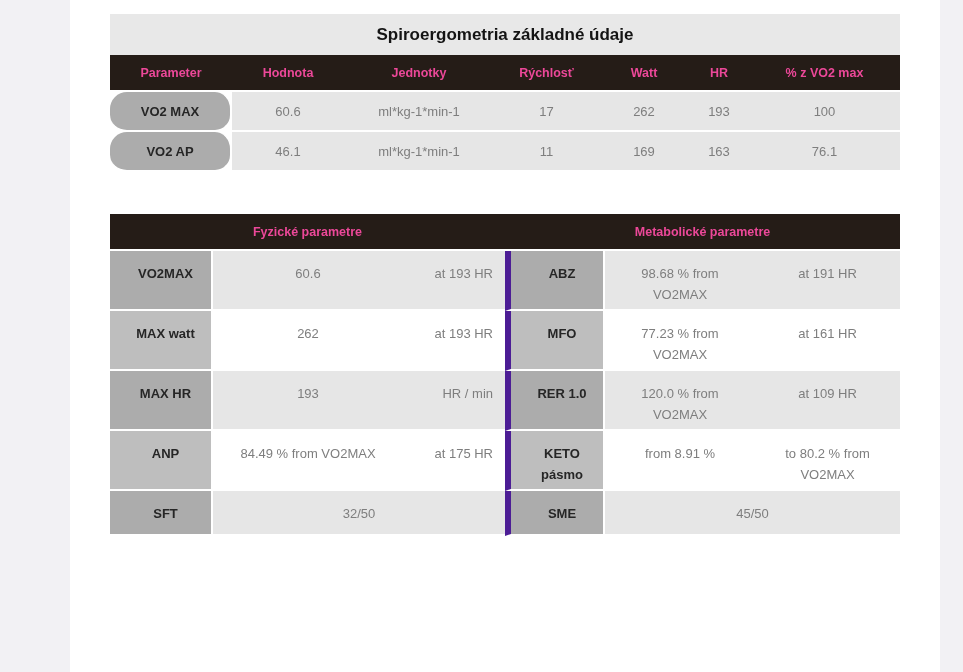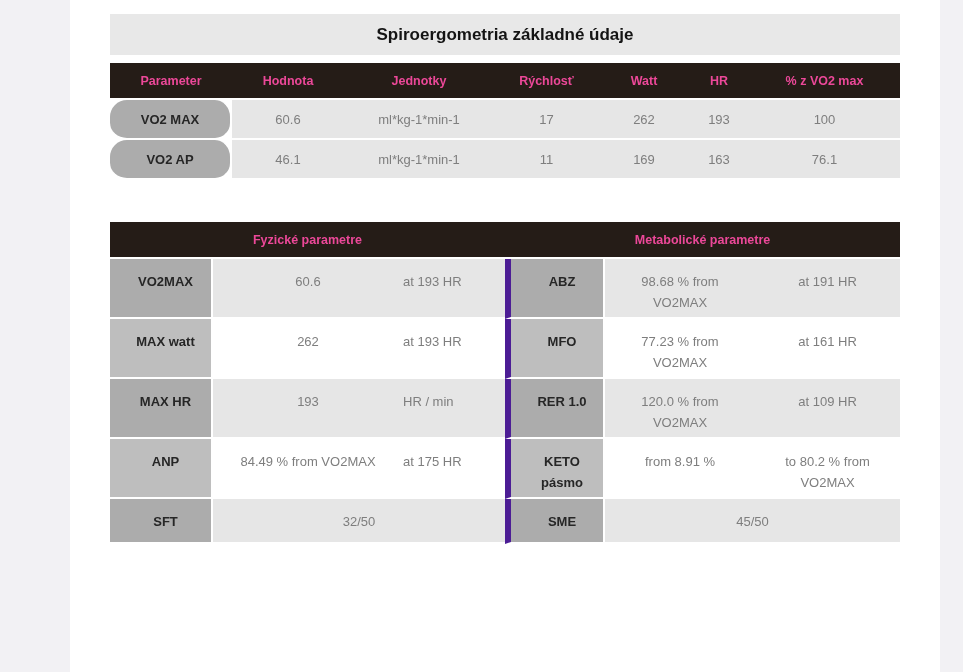--- a/index.html
+++ b/index.html
@@ -22,21 +22,21 @@
   .section { width: 790px; }
   .section + .section { margin-top: 42px; }
   .section-title {
     height: 41px;
     line-height: 41px;
     background: #e8e8e8;
     color: #141414;
     font-size: 17px;
     font-weight: bold;
     text-align: center;
-    margin-bottom: 8px;
+    margin-bottom: 0;
   }
   table {
     border-collapse: separate;
     border-spacing: 0;
     table-layout: fixed;
     width: 790px;
     font-size: 13px;
   }
   th, td { border-bottom: 2px solid #ffffff; }
   thead th {
@@ -73,21 +73,21 @@
   .t2 td.lbl {
     font-weight: bold;
     color: #262626;
     text-align: center;
     border-right: 2px solid #ffffff;
     padding-left: 16px;
     padding-right: 6px;
   }
   .t2 td.lbl.met { border-left: 6px solid #4c1d95; }
   .t2 td.val  { text-align: center; padding-left: 10px; padding-right: 10px; }
-  .t2 td.note-r { text-align: left;  padding-right: 12px; }
+  .t2 td.note-r { text-align: right;  padding-right: 12px; }
   .t2 td.note-c { text-align: center; padding-left: 8px; padding-right: 8px; }
   
   .row-gray  td { background: #e6e6e6; }
   .row-white td { background: #ffffff; }
   .row-gray  td.lbl { background: #acacac; }
   .row-white td.lbl { background: #bebebe; }
 </style>
 </head>
 <body>
 

